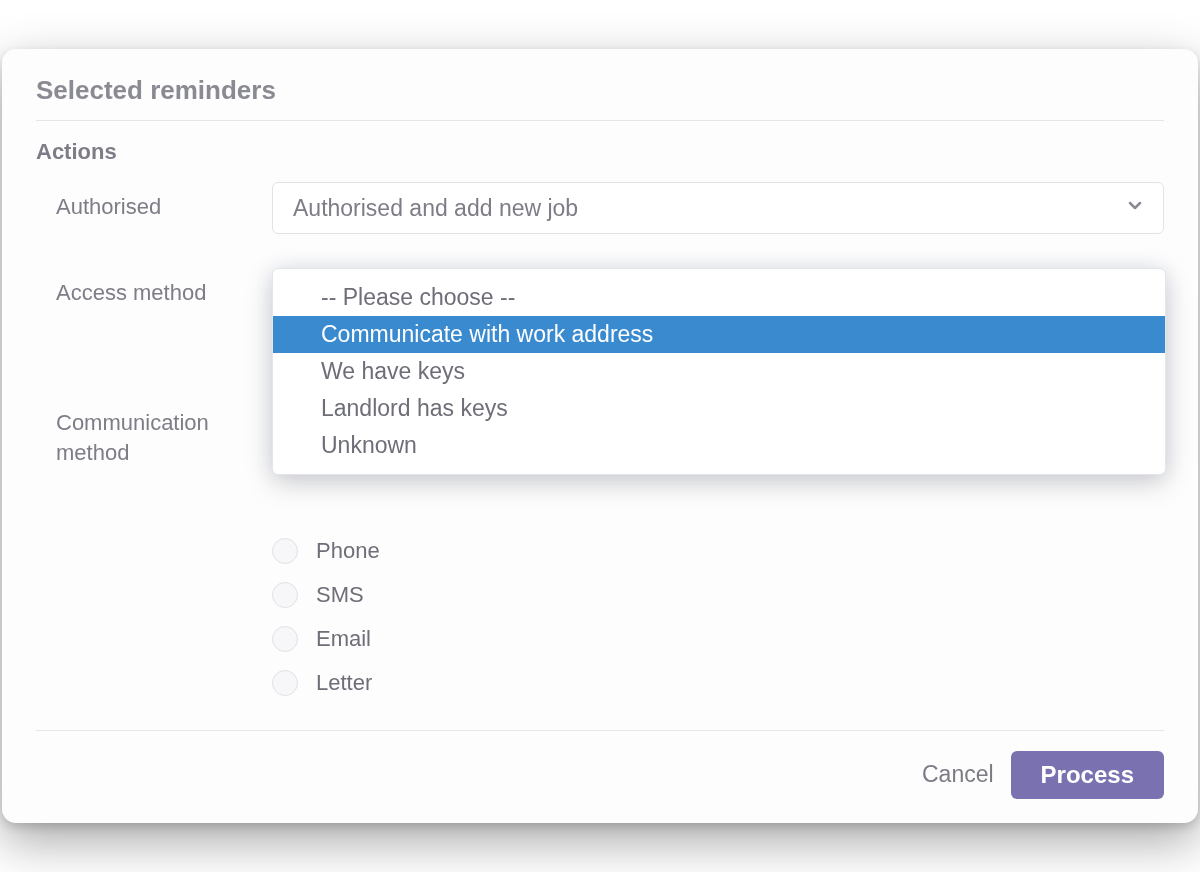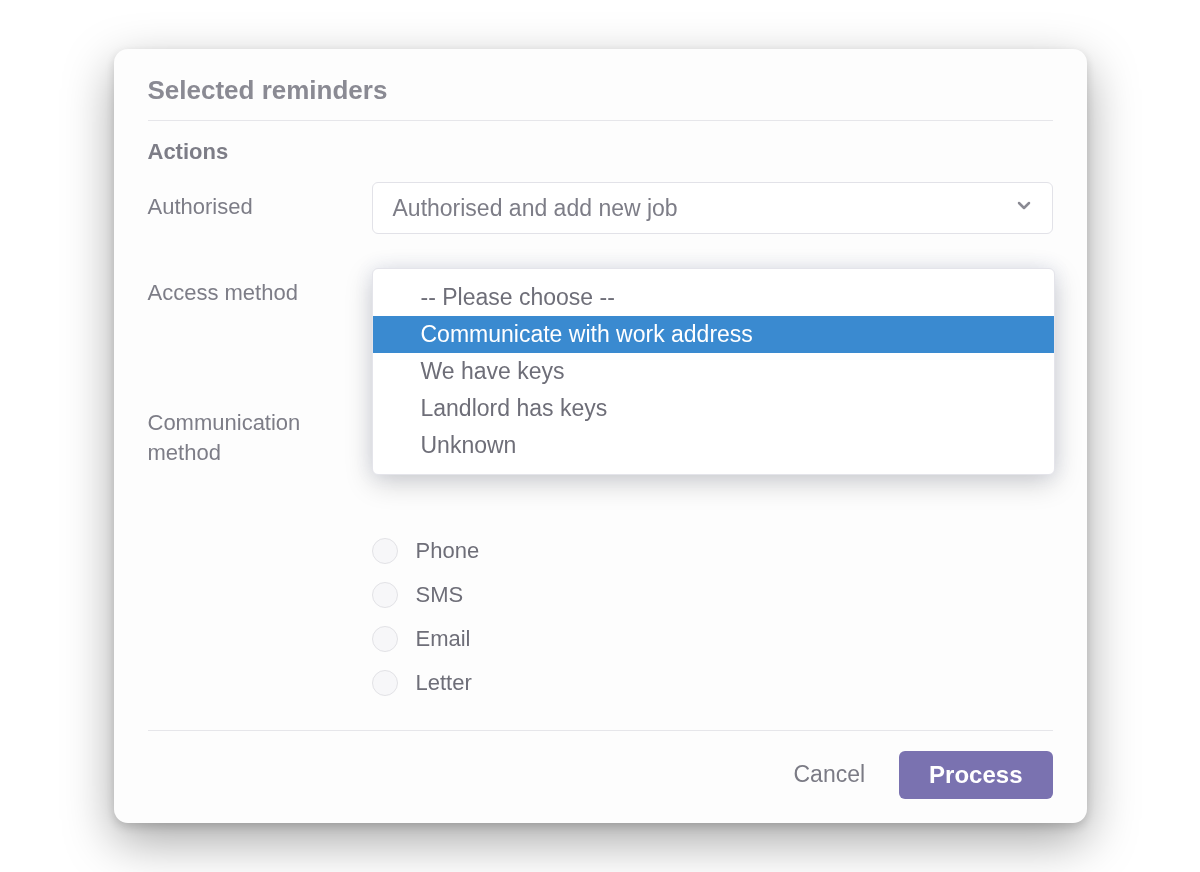--- a/index.html
+++ b/index.html
@@ -10,21 +10,21 @@
     body {
       font-family: -apple-system, BlinkMacSystemFont, 'Segoe UI', Arial, sans-serif;
       background: #ffffff;
       width: 1200px;
       height: 872px;
       display: flex;
       align-items: center;
       justify-content: center;
     }
     .card {
-      width: 973px;
+      width: 1196px;
       background: #fdfdfd;
       border-radius: 14px;
       box-shadow: 0 18px 50px rgba(0,0,0,0.35), 0 4px 10px rgba(0,0,0,0.15);
       padding: 0;
       overflow: visible;
       position: relative;
     }
     .card-inner {
       padding: 26px 34px 24px 34px;
     }
@@ -41,23 +41,24 @@
     }
     .subsection-title {
       font-size: 22px;
       font-weight: 700;
       color: #7d7d87;
       margin-bottom: 17px;
     }
     .form-row {
       display: flex;
       align-items: flex-start;
-      gap: 24px;
+      gap: 16px;
       margin-bottom: 34px;
       position: relative;
+      margin-left: 20px;
     }
     .form-label {
       width: 200px;
       flex-shrink: 0;
       font-size: 22px;
       color: #7d7d87;
       font-weight: 400;
       padding-top: 10px;
       line-height: 1.35;
     }
@@ -134,21 +135,21 @@
       font-size: 22px;
       color: #6e6e78;
     }
     .footer {
       border-top: 1px solid #e6e6ea;
       padding-top: 20px;
       margin-top: 32px;
       display: flex;
       justify-content: flex-end;
       align-items: center;
-      gap: 30px;
+      gap: 13px;
     }
     .btn-cancel {
       font-size: 23px;
       color: #7b7b85;
       background: transparent;
       border: none;
       cursor: pointer;
       padding: 6px 4px;
     }
     .btn-process {

